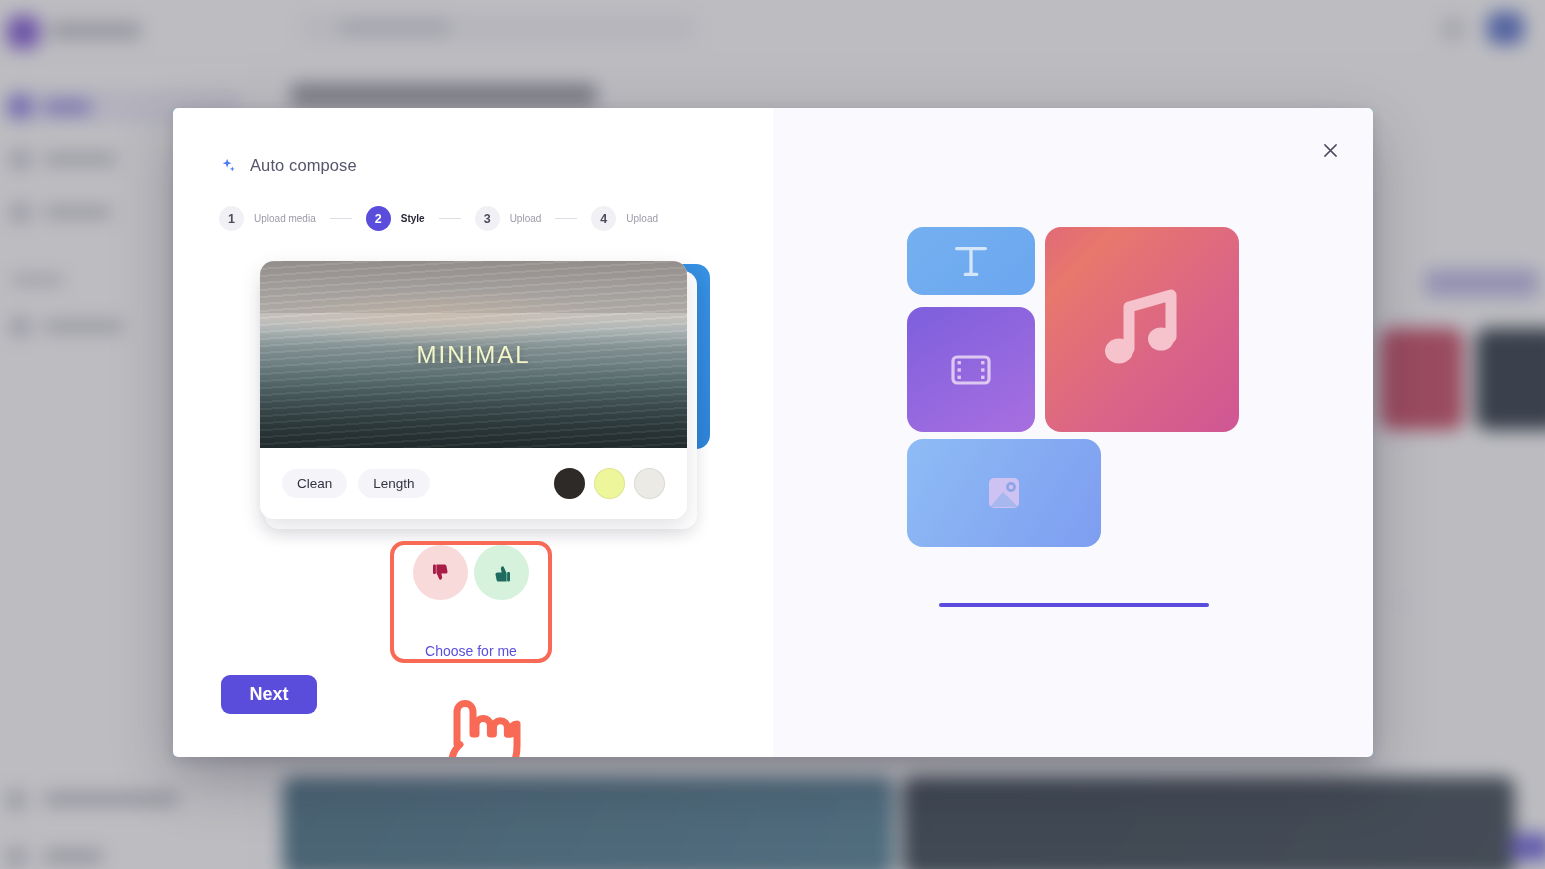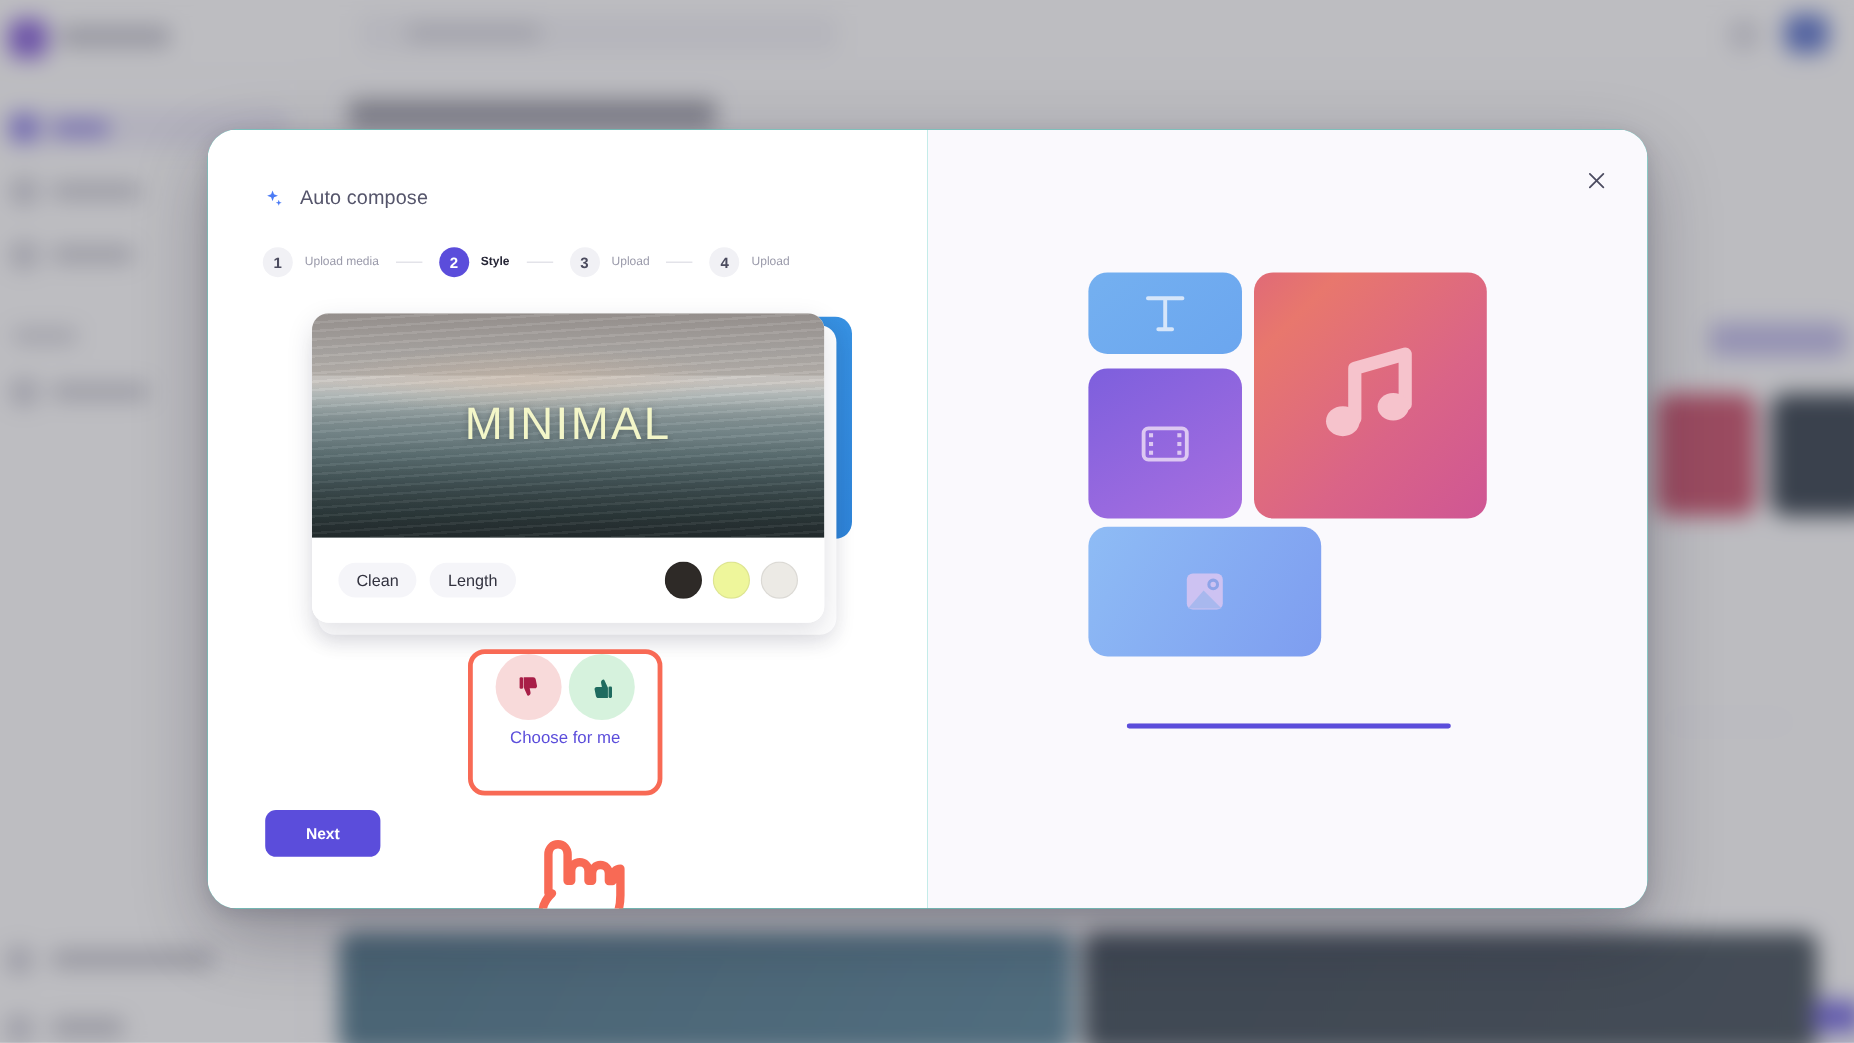--- a/index.html
+++ b/index.html
@@ -79,22 +79,22 @@
   .bg-shade {
     position: absolute; inset: 0;
     background: rgba(108,108,118,0.45);
   }
 
   
   .modal {
     position: absolute;
     left: 173px; top: 108px;
     width: 1200px; height: 649px;
-    border-radius: 24px;
-    background: #14b8a6;
+    border-radius: 5px;
+    background: #0ea5e9;
     box-shadow: 0 22px 60px rgba(20,18,40,0.28), 0 4px 14px rgba(20,18,40,0.12);
     overflow: hidden;
     display: flex;
   }
   .modal-left {
     width: 600px; height: 100%;
     background: #ffffff;
     position: relative;
   }
   .modal-right {
@@ -192,21 +192,21 @@
   }
   .card-photo::after {
     content: ""; position: absolute; inset: 0;
     background:
       radial-gradient(ellipse 55% 22% at 42% 30%, rgba(214,186,160,0.35), rgba(0,0,0,0) 70%),
       repeating-linear-gradient(176deg, rgba(255,255,255,0.055) 0 2px, rgba(0,0,0,0.04) 2px 7px),
       linear-gradient(180deg, rgba(0,0,0,0) 55%, rgba(0,0,0,0.22) 100%);
   }
   .card-photo-label {
     position: relative; z-index: 3;
-    font-size: 38px; letter-spacing: 2px;
+    font-size: 24px; letter-spacing: 2px;
     color: #f3f6c8; font-weight: normal;
     text-shadow: 0 1px 6px rgba(0,0,0,0.25);
   }
   .card-footer {
     height: 71px; padding: 0 22px;
     display: flex; align-items: center; justify-content: space-between;
     background: #ffffff;
   }
   .tag-row { display: flex; gap: 11px; }
   .tag {
@@ -222,42 +222,42 @@
   }
 
   
   .feedback-box {
     position: absolute; left: 217px; top: 433px;
     width: 162px; height: 122px;
     border: 4px solid #f86a55;
     border-radius: 14px;
     background: #ffffff;
     display: flex; flex-direction: column;
-    align-items: center; justify-content: flex-start;
+    align-items: center; justify-content: space-between;
     gap: 6px;
   }
   .thumbs-row { display: flex; gap: 6px; }
   .thumb-circle {
     width: 55px; height: 55px; border-radius: 50%;
     display: flex; align-items: center; justify-content: center;
     cursor: pointer;
   }
   .thumb-down { background: #f8dada; }
   .thumb-up { background: #d6f2dd; }
   .choose-link {
     color: #5b4ddb; font-size: 14px; cursor: pointer;
   }
 
   
   .next-btn {
     position: absolute; left: 48px; top: 567px;
     width: 96px; height: 39px;
     border-radius: 9px; border: none;
     background: #5b4ddb; color: #ffffff;
-    font-size: 13px; font-weight: bold;
+    font-size: 18px; font-weight: bold;
     font-family: "Liberation Sans", sans-serif;
     cursor: pointer;
   }
 
   
   .cursor-hand {
     position: absolute; left: 262px; top: 582px;
     width: 92px; height: 98px; z-index: 50;
     pointer-events: none;
   }

